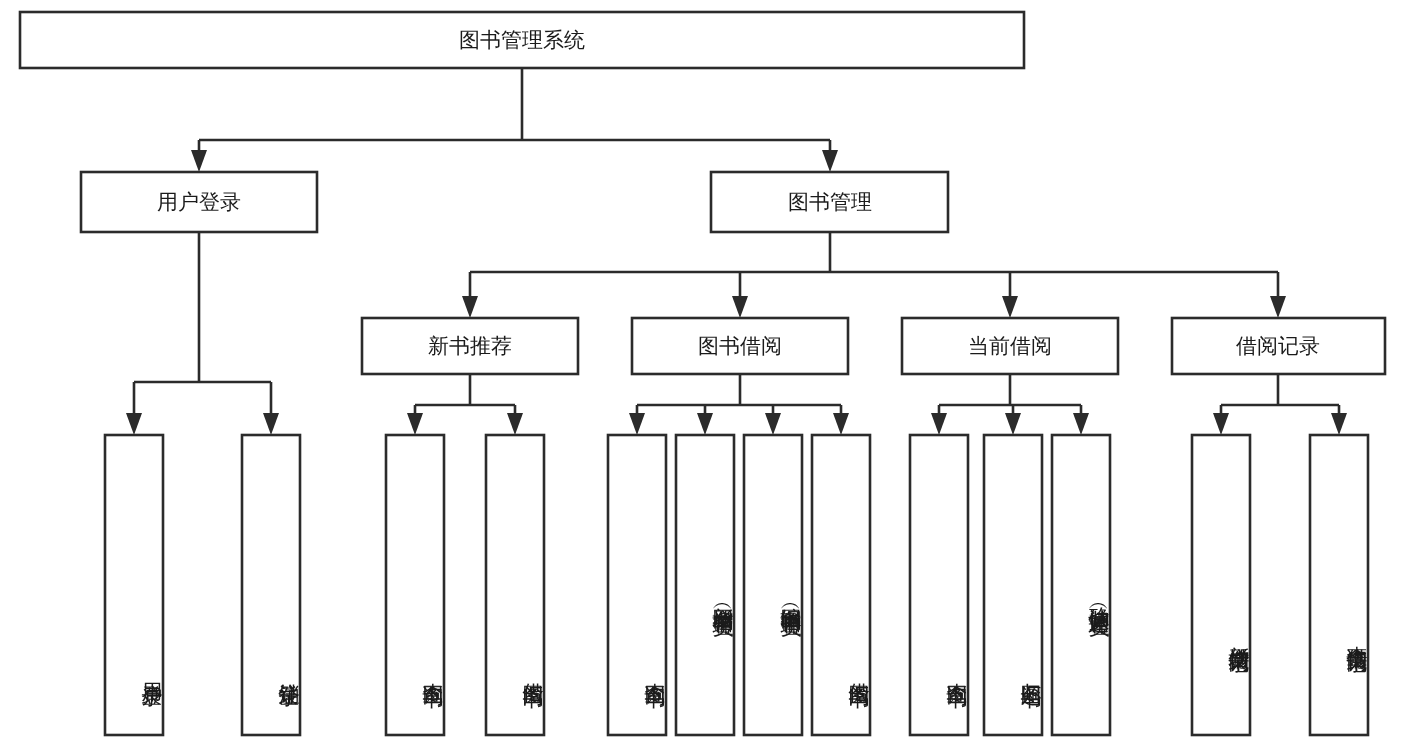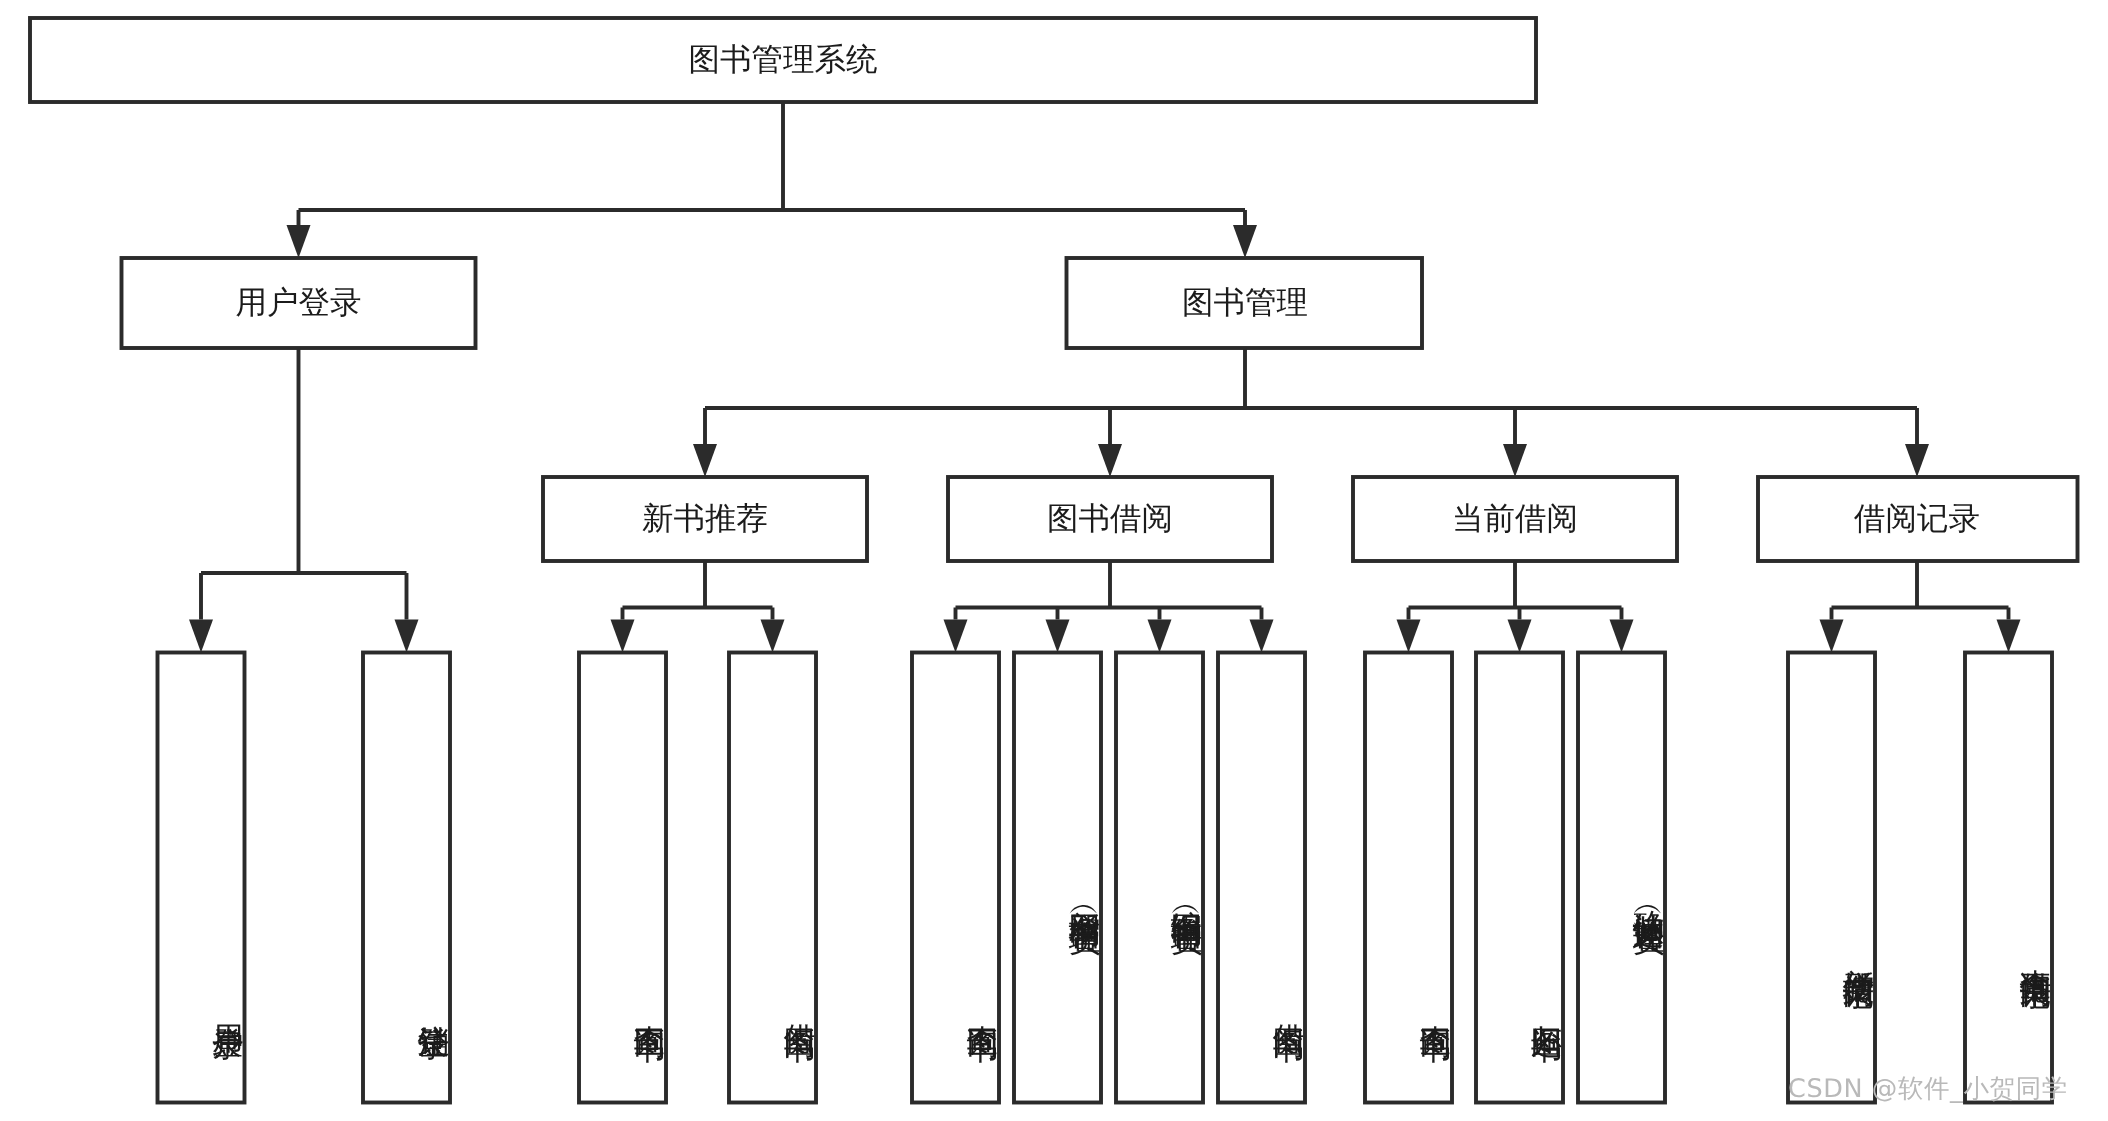--- a/index.html
+++ b/index.html
@@ -224,15 +224,14 @@
   <div class="vlabel-box" style="left:608px; top:435px; width:58px; height:300px; padding-top:84px;">查询图书</div>
   <div class="vlabel-box" style="left:676px; top:435px; width:58px; height:300px; padding-top:12px;">新增图书（管理员）</div>
   <div class="vlabel-box" style="left:744px; top:435px; width:58px; height:300px; padding-top:12px;">编辑图书（管理员）</div>
   <div class="vlabel-box" style="left:812px; top:435px; width:58px; height:300px; padding-top:84px;">借阅图书</div>
   <div class="vlabel-box" style="left:910px; top:435px; width:58px; height:300px; padding-top:84px;">查询图书</div>
   <div class="vlabel-box" style="left:984px; top:435px; width:58px; height:300px; padding-top:84px;">归还图书</div>
   <div class="vlabel-box" style="left:1052px; top:435px; width:58px; height:300px; padding-top:12px;">确认归还（管理员）</div>
   <div class="vlabel-box" style="left:1192px; top:435px; width:58px; height:300px; padding-top:48px;">新增借阅记录</div>
   <div class="vlabel-box" style="left:1310px; top:435px; width:58px; height:300px; padding-top:48px;">查询借阅记录</div>
 
-  <div class="watermark">CSDN @软件_小贺同学</div>
 
 </div>
 
 </body></html>

